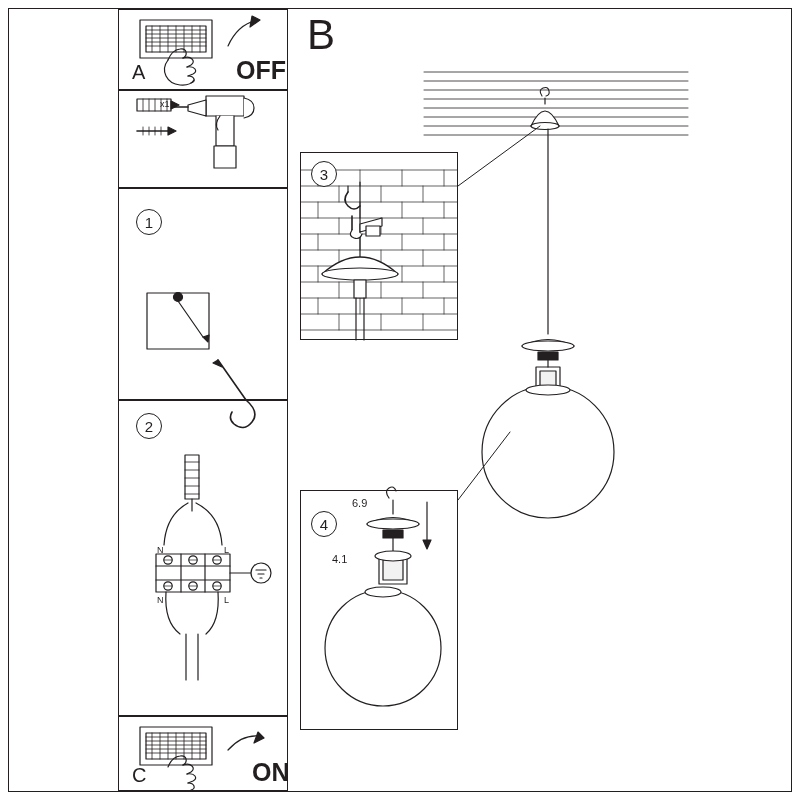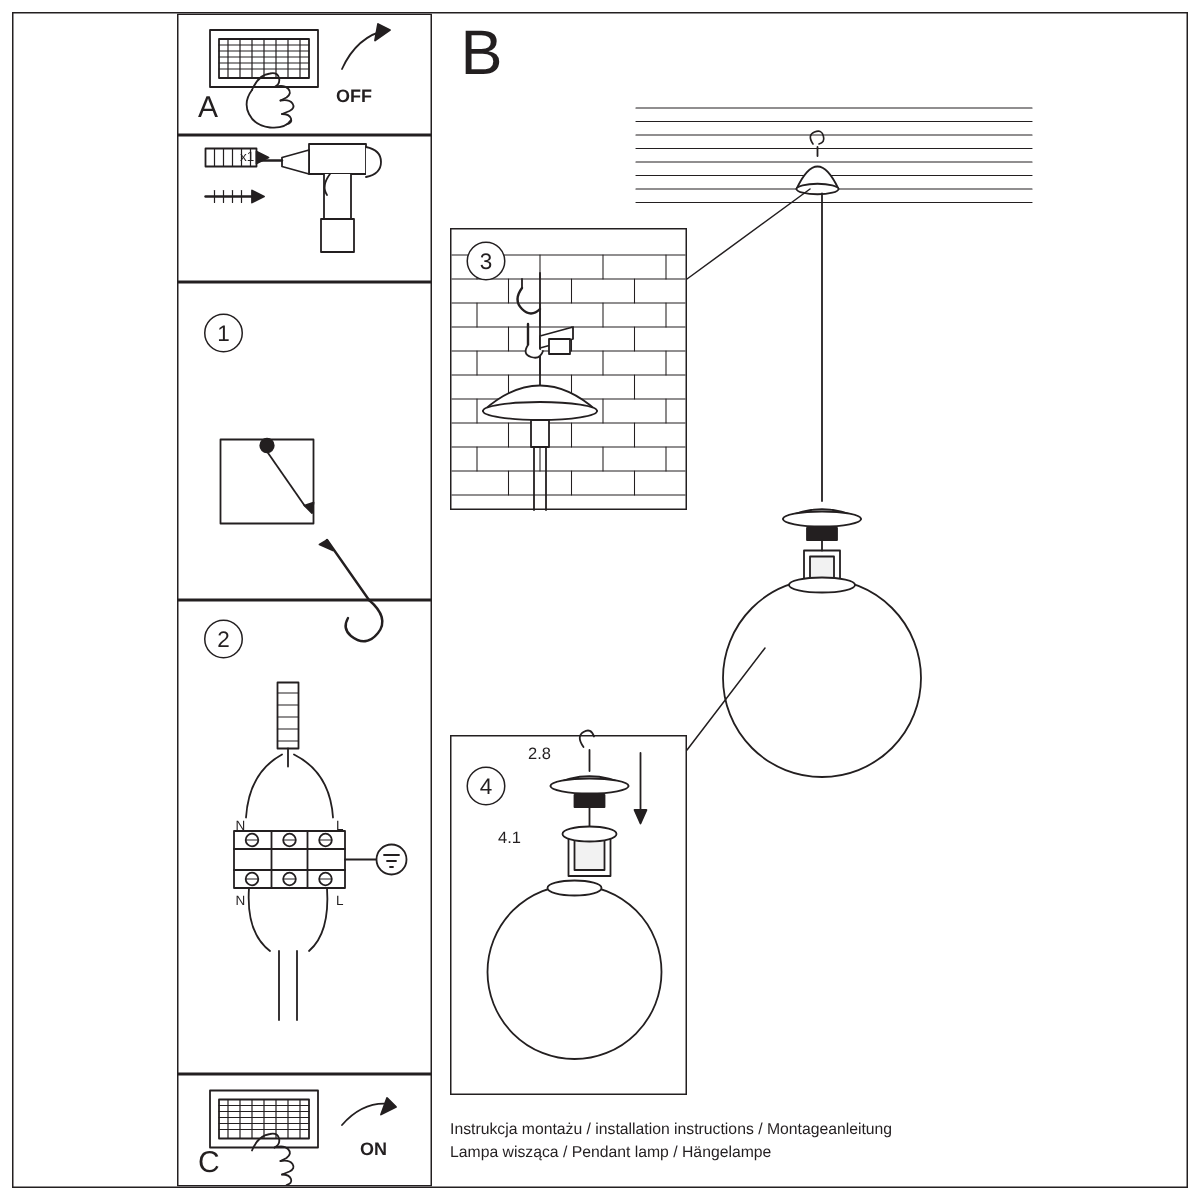--- a/index.html
+++ b/index.html
@@ -27,21 +27,21 @@
     background: #ffffff;
   }
   .lbl {
     position: absolute;
     color: #231f20;
     line-height: 1;
     white-space: nowrap;
   }
   .big-letter { font-size: 42px; font-weight: 400; }
   .letter { font-size: 20px; font-weight: 400; }
-  .onoff { font-size: 12px; font-weight: 700; }
+  .onoff { font-size: 25px; font-weight: 700; margin-left: 12px; }
   .tiny { font-size: 9px; }
   .small { font-size: 11px; }
   .circnum {
     position: absolute;
     width: 26px; height: 26px;
     border: 1px solid #231f20;
     border-radius: 50%;
     display: flex; align-items: center; justify-content: center;
     font-size: 15px; color: #231f20;
     background: #fff;
@@ -366,28 +366,24 @@
   <div class="lbl onoff" style="left:224px; top:58px;">OFF</div>
 
   <div class="lbl tiny" style="left:160px; top:100px;">x1</div>
 
   <div class="circnum" style="left:136px; top:209px;">1</div>
   <div class="circnum" style="left:136px; top:413px;">2</div>
   <div class="circnum" style="left:311px; top:161px;">3</div>
   <div class="circnum" style="left:311px; top:511px;">4</div>
 
   <div class="lbl small" style="left:332px; top:554px;">4.1</div>
-  <div class="lbl small" style="left:352px; top:498px;">2.8</div>
+  <div class="lbl small" style="left:352px; top:498px;">6.9</div>
 
   <div class="lbl tiny" style="left:157px; top:546px;">N</div>
   <div class="lbl tiny" style="left:224px; top:546px;">L</div>
   <div class="lbl tiny" style="left:157px; top:596px;">N</div>
   <div class="lbl tiny" style="left:224px; top:596px;">L</div>
 
   <div class="lbl letter" style="left:132px; top:765px;">C</div>
   <div class="lbl onoff" style="left:240px; top:760px;">ON</div>
 
-  <div class="footer">
-    <div>Instrukcja montażu / installation instructions / Montageanleitung</div>
-    <div>Lampa wisząca / Pendant lamp / Hängelampe</div>
-  </div>
 
 </div>
 
 </body></html>

